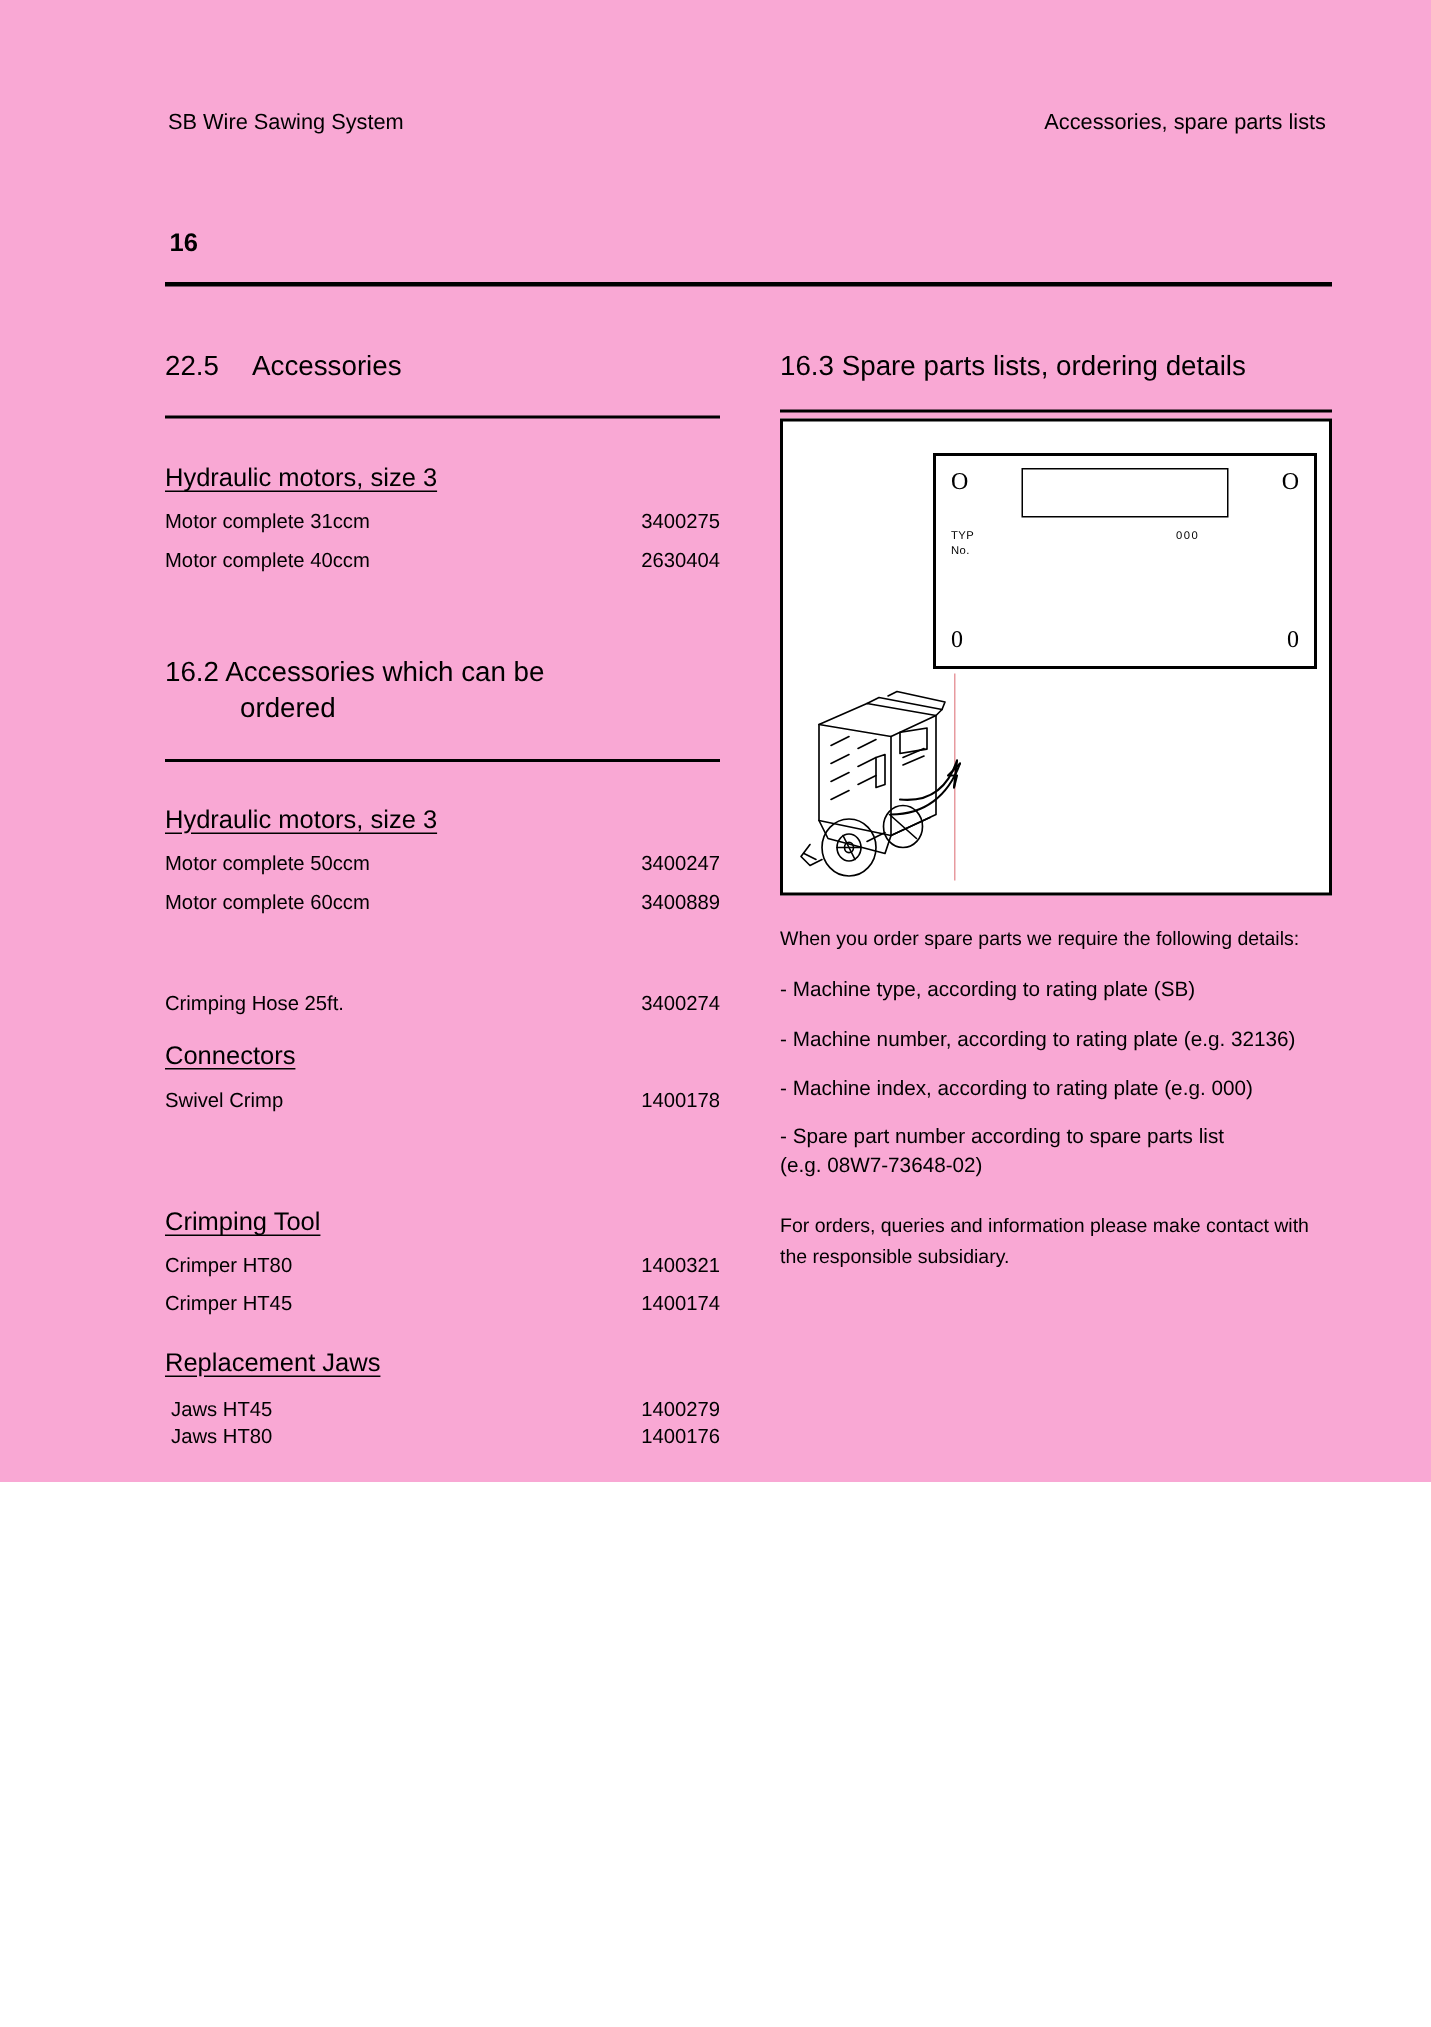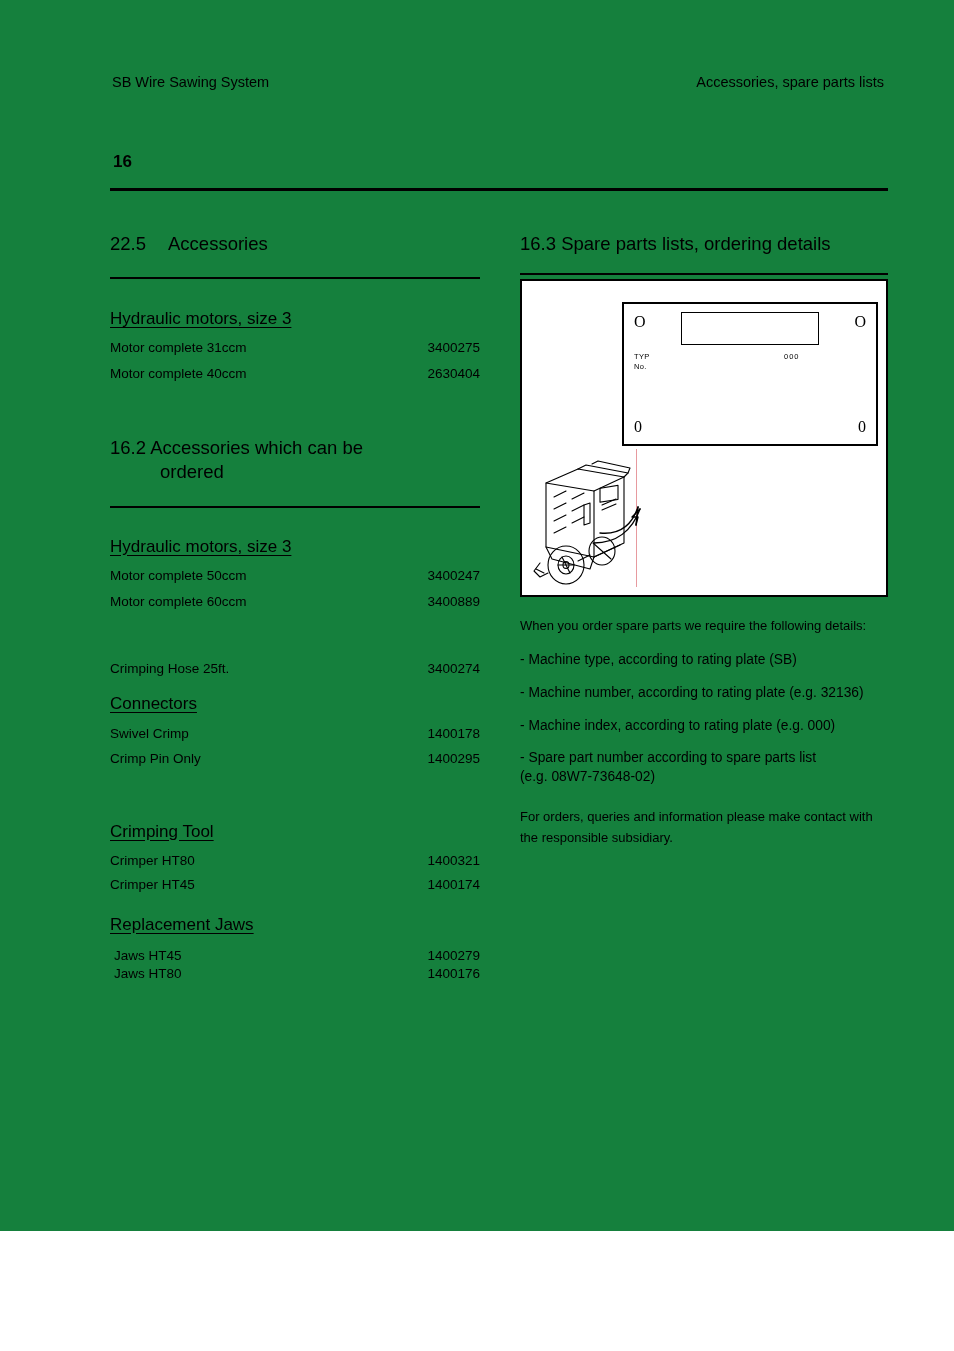--- a/index.html
+++ b/index.html
@@ -7,22 +7,22 @@
     padding: 0;
     background: #ffffff;
   }
   body {
     font-family: "Liberation Sans", sans-serif;
     color: #000000;
   }
   .page {
     position: relative;
     width: 954px;
-    height: 1231px;
-    background: #15803d;
+    height: 988px;
+    background: #f9a8d4;
     overflow: hidden;
   }
 
   
   .run-head {
     position: absolute;
     top: 74px;
     left: 112px;
     right: 70px;
     display: flex;
@@ -283,24 +283,20 @@
     </div>
 
     <div style="height:17px"></div>
     <div class="grp-head">Connectors</div>
     <div style="height:12px"></div>
     <div class="row">
       <span>Swivel Crimp</span>
       <span class="pn">1400178</span>
     </div>
     <div style="height:9px"></div>
-    <div class="row">
-      <span>Crimp Pin Only</span>
-      <span class="pn">1400295</span>
-    </div>
 
     <div style="height:54px"></div>
     <div class="grp-head">Crimping Tool</div>
     <div style="height:11px"></div>
     <div class="row">
       <span>Crimper HT80</span>
       <span class="pn">1400321</span>
     </div>
     <div style="height:8px"></div>
     <div class="row">

